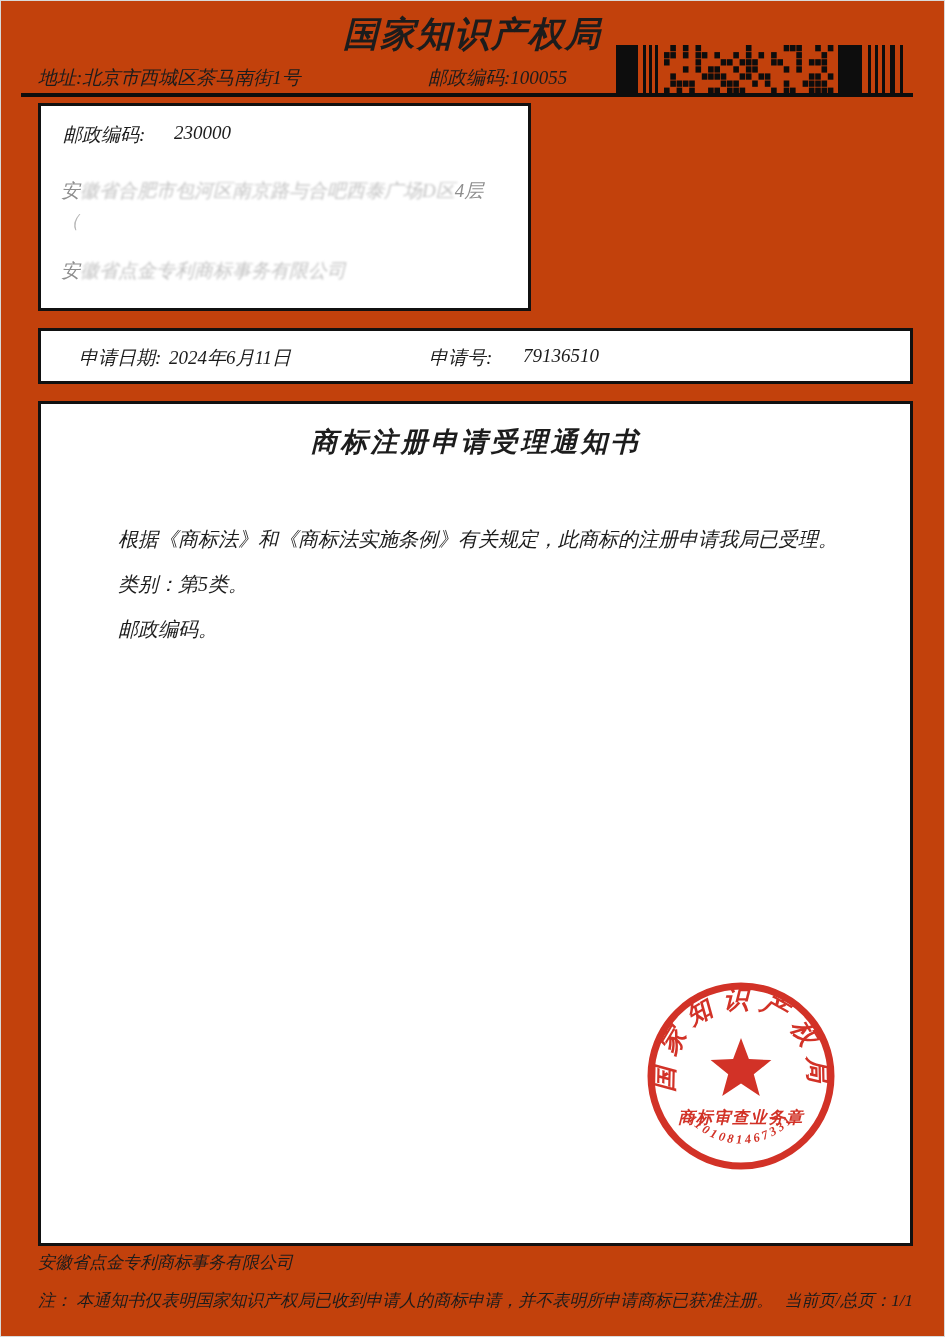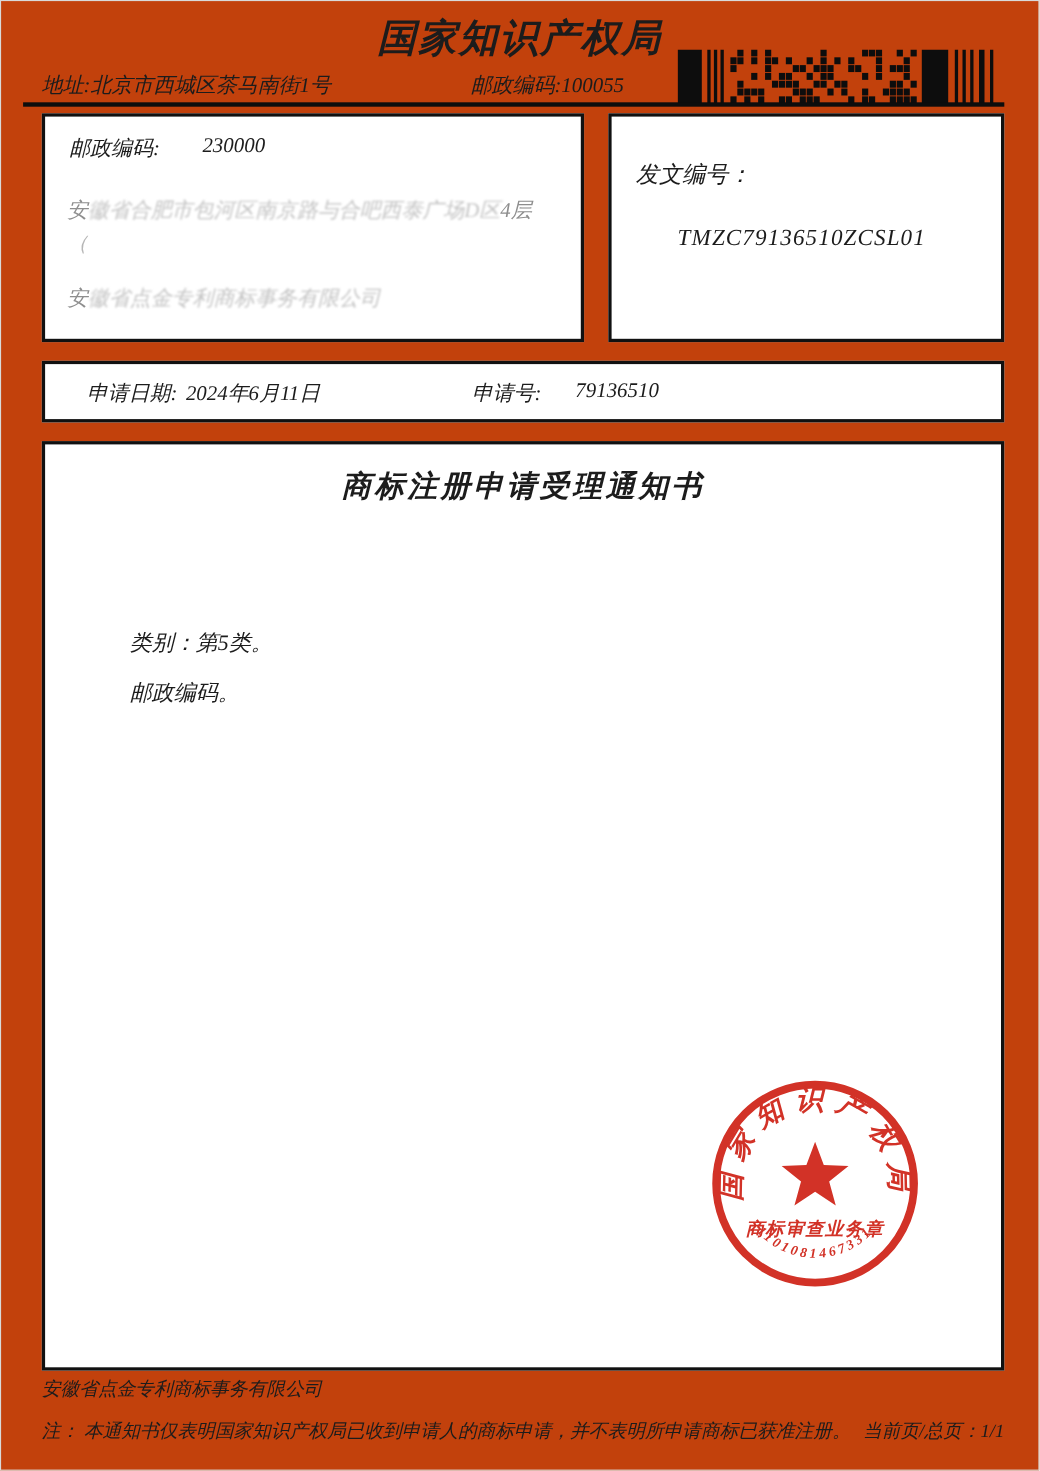--- a/index.html
+++ b/index.html
@@ -134,46 +134,43 @@
       <rect x="266" y="0" width="3" height="50"></rect>
       <rect x="274" y="0" width="5" height="50"></rect>
       <rect x="284" y="0" width="3" height="50"></rect>
     </g>
   </svg>
 
   <div class="rule"></div>
 
   <div class="box" style="left:37px;top:102px;width:493px;height:208px;">
     <div class="abs label" style="left:22px;top:16px;">邮政编码:</div>
-    <div class="abs label" style="left:143px;top:16px;">230000</div>
+    <div class="abs label" style="left:133px;top:16px;">230000</div>
     <div class="abs label" style="left:20px;top:72px;white-space:nowrap;">
       <span class="faded-dark">安</span><span class="faded2">徽省合肥市包河区南京路与合吧西泰广场D区</span><span class="faded-dark">4层</span>
     </div>
     <div class="abs label faded" style="left:20px;top:102px;">（</div>
     <div class="abs label" style="left:20px;top:152px;white-space:nowrap;">
       <span class="faded-dark">安</span><span class="faded2">徽省点金专利商标事务有限公司</span>
     </div>
   </div>
 
-  <div class="box" style="left:552px;top:102px;width:360px;height:208px;">
-    <div class="abs" style="left:22px;top:38px;font-size:21px;">发文编号：</div>
-    <div class="abs" style="left:60px;top:98px;font-size:21px;letter-spacing:1px;">TMZC79136510ZCSL01</div>
-  </div>
 
   <div class="box" style="left:37px;top:327px;width:875px;height:56px;">
     <div class="abs label" style="left:38px;top:14px;">申请日期:</div>
     <div class="abs label" style="left:128px;top:14px;">2024年6月11日</div>
     <div class="abs label" style="left:388px;top:14px;">申请号:</div>
     <div class="abs label" style="left:482px;top:14px;">79136510</div>
   </div>
 
   <div class="box" style="left:37px;top:400px;width:875px;height:845px;">
     <div class="abs notice-title">商标注册申请受理通知书</div>
 
 
+    <div class="para" style="top:122px;">根据《商标法》和《商标法实施条例》有关规定，此商标的注册申请我局已受理。</div>
     <div class="para" style="top:167px;">类别：第5类。</div>
     <div class="para" style="top:212px;">邮政编码。</div>
 
 
     <svg class="abs" style="left:600px;top:572px;" width="200" height="202" viewBox="0 0 200 202">
       <defs>
         <path id="sealTopArc" d="M 35,120 A 68,68 0 1 1 165,120" fill="none"></path>
         <path id="sealBotArc" d="M 41,136 A 71,71 0 0 0 159,136" fill="none"></path>
       </defs>
       <circle cx="100" cy="100" r="90" fill="none" stroke-width="7" stroke="#d23227"></circle>

